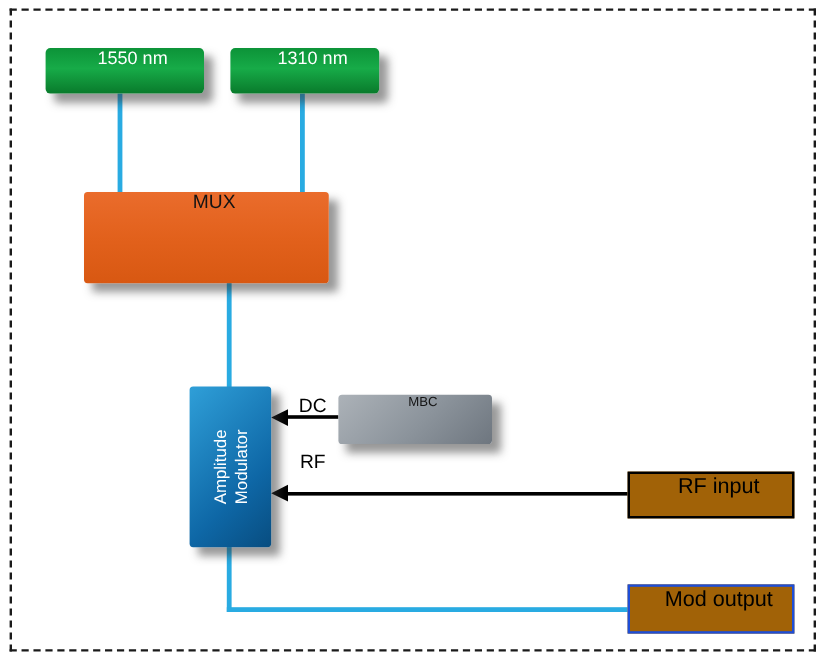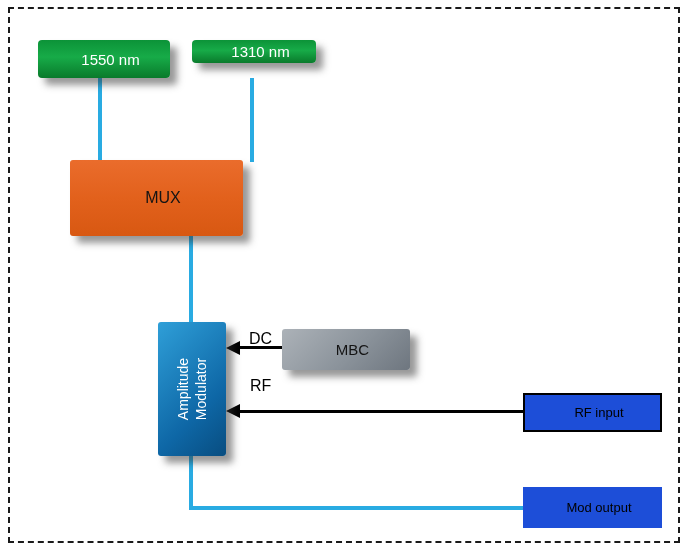--- a/index.html
+++ b/index.html
@@ -1,45 +1,45 @@
 <!DOCTYPE html>
 <html><head>
 <meta charset="utf-8">
 <style>
   html,body{margin:0;padding:0;}
   body{font-family:"Liberation Sans", sans-serif; background:#ffffff;}
 
   #canvas{position:relative;width:689px;height:552px;background:#ffffff;overflow:hidden;}
   #frame{position:absolute;left:8px;top:7px;width:668px;height:532px;border:2px dashed #1a1a1a;}
 
-  .node{position:absolute;display:flex;align-items:center;justify-content:center;box-sizing:border-box;padding-left:13px;}
+  .node{position:absolute;display:flex;justify-content:center;box-sizing:border-box;padding-left:13px;}
   .shadowed{box-shadow:7px 7px 7px rgba(50,50,50,0.5);}
 
   .laser{background:linear-gradient(180deg,#0c9338 0%,#17ab48 45%,#097a2b 100%);
          color:#ffffff;font-size:15px;border-radius:4px;}
   #laser-1550{left:38px;top:40px;width:132px;height:38px;}
-  #laser-1310{left:192px;top:40px;width:124px;height:23px;}
+  #laser-1310{left:192px;top:40px;width:124px;height:38px;}
 
-  #mux{left:70px;top:160px;width:173px;height:76px;border-radius:3px;
+  #mux{left:70px;top:160px;width:204px;height:76px;border-radius:3px;
        background:linear-gradient(180deg,#ea6c2c 0%,#e2611c 50%,#d85812 100%);
        color:#141414;font-size:16px;}
 
   #amp-mod{left:158px;top:322px;width:68px;height:134px;border-radius:3px;
            background:linear-gradient(135deg,#2f9fd8 0%,#0e67a6 65%,#084d80 100%);}
   #amp-mod-label{position:absolute;left:-16px;top:33px;width:100px;height:68px;
                  display:flex;align-items:center;justify-content:center;text-align:center;
                  transform:rotate(-90deg);color:#ffffff;font-size:14px;line-height:1.3;}
 
   #mbc{left:282px;top:329px;width:128px;height:41px;border-radius:3px;
        background:linear-gradient(135deg,#acb2b8 0%,#8b939b 55%,#6e767f 100%);
-       color:#141414;font-size:15px;}
+       color:#141414;font-size:11px;}
 
-  .io-box{background:#1d4ed8;font-size:13px;color:#000000;}
+  .io-box{background:#a16207;font-size:18px;color:#000000;}
   #rf-input{left:523px;top:393px;width:139px;height:39px;border:2px solid #000000;}
-  #mod-output{left:523px;top:487px;width:139px;height:41px;border:4px solid #1d4ed8;}
+  #mod-output{left:523px;top:487px;width:139px;height:41px;border:2px solid #1d4ed8;}
 
   .fiber{position:absolute;background:#29abe2;}
   #fiber-1550{left:98px;top:78px;width:4px;height:84px;}
   #fiber-1310{left:250px;top:78px;width:4px;height:84px;}
   #fiber-mux-mod{left:189px;top:234px;width:4px;height:90px;}
   #fiber-out-v{left:189px;top:454px;width:4px;height:56px;}
   #fiber-out-h{left:189px;top:506px;width:334px;height:4px;}
 
   .wire{position:absolute;background:#000000;}
   #dc-wire{left:238px;top:346px;width:44px;height:3px;}

